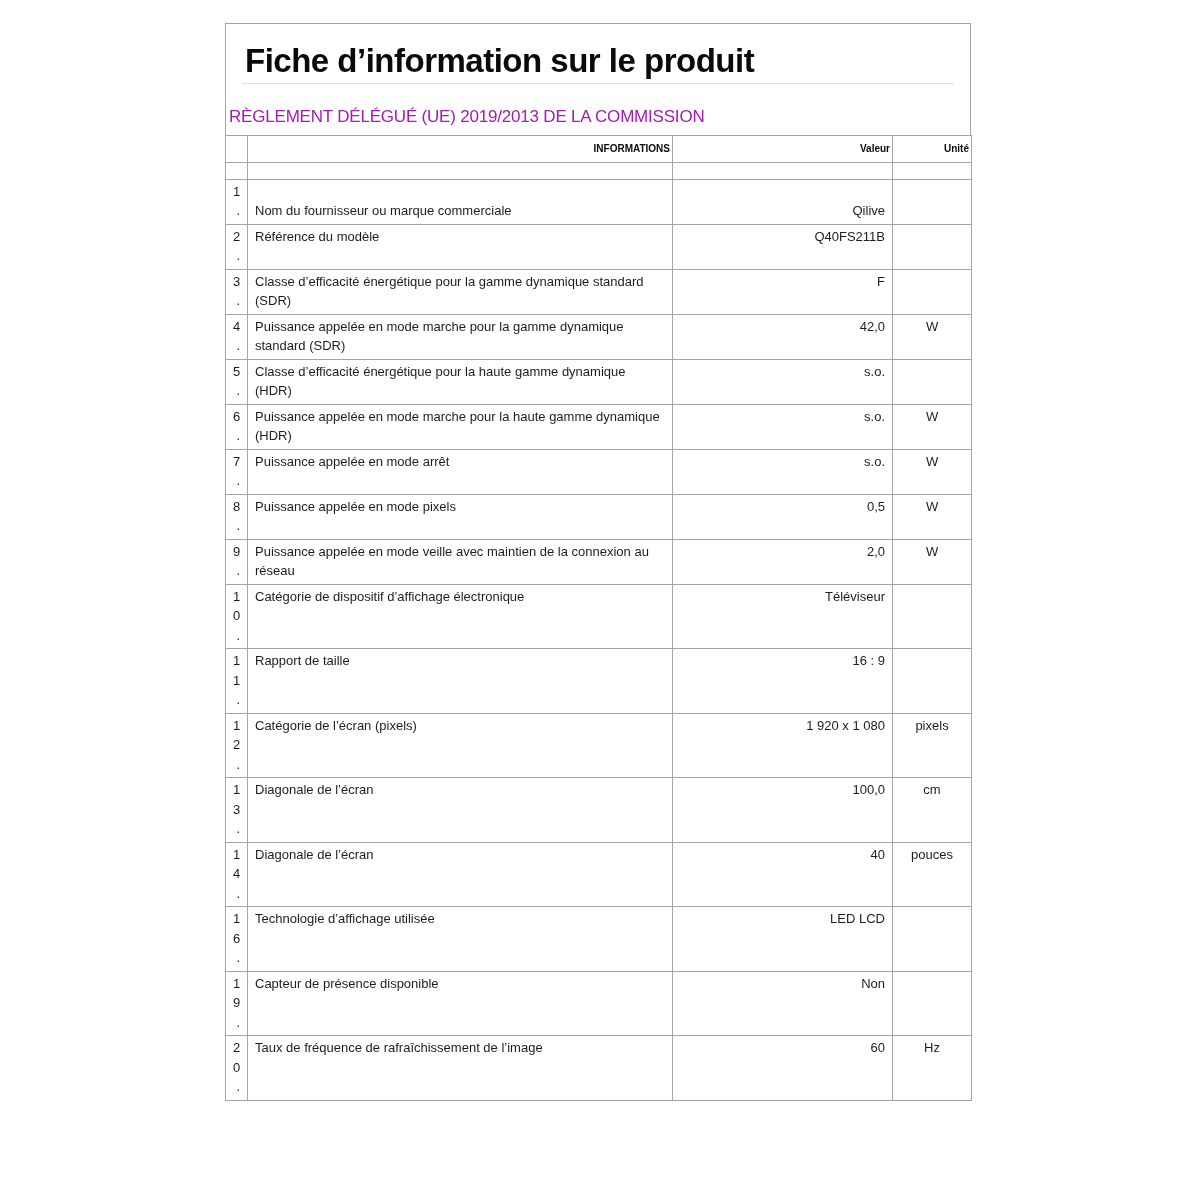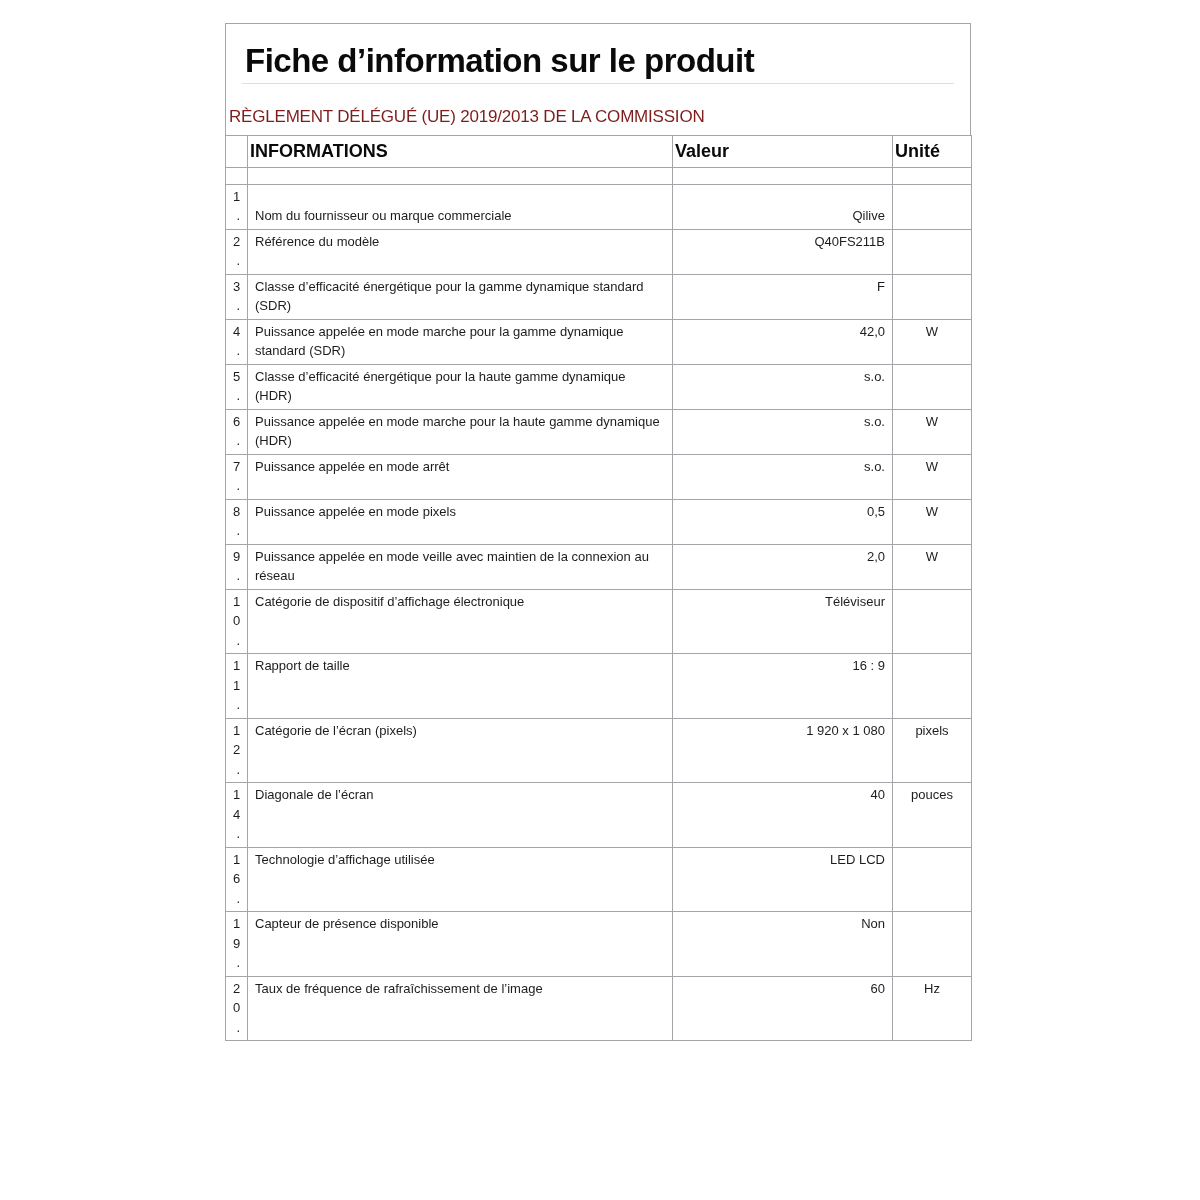--- a/index.html
+++ b/index.html
@@ -25,43 +25,43 @@
     font-size: 33px;
     font-weight: bold;
     letter-spacing: -0.5px;
     color: #0a0a0a;
     border-bottom: 1px solid #dedede;
     line-height: 1.2;
   }
   .doc-subtitle {
     font-size: 17px;
     padding: 7px 4px 8px 3px;
-    color: #7f1d1d;
+    color: #a21caf;
     letter-spacing: -0.2px;
   }
   table.fiche {
     border-collapse: collapse;
     table-layout: fixed;
     width: 746px;
   }
   table.fiche td {
     border: 1px solid #a5a5a9;
     font-size: 13px;
     line-height: 1.5;
     padding: 2px 7px 3px 7px;
     vertical-align: top;
     height: 25px;
     word-wrap: break-word;
   }
   
   tr.hdr td {
     height: 27px;
-    font-size: 18px;
+    font-size: 10px;
     font-weight: bold;
-    text-align: left;
+    text-align: right;
     vertical-align: middle;
     padding: 2px;
     color: #0a0a0a;
   }
   td.c-hnum { padding: 0; }
   
   tr.spacer td { height: 17px; padding: 0; }
   
   td.c-num {
     border-right: hidden;
@@ -173,20 +173,26 @@
           <td class="c-val">16 : 9</td>
           <td class="c-unit"></td>
         </tr>
         <tr>
           <td class="c-num">12.</td>
           <td class="c-label" colspan="2">Catégorie de l’écran (pixels)</td>
           <td class="c-val">1 920 x 1 080</td>
           <td class="c-unit">pixels</td>
         </tr>
         <tr>
+          <td class="c-num">13.</td>
+          <td class="c-label" colspan="2">Diagonale de l’écran</td>
+          <td class="c-val">100,0</td>
+          <td class="c-unit">cm</td>
+        </tr>
+        <tr>
           <td class="c-num">14.</td>
           <td class="c-label" colspan="2">Diagonale de l’écran</td>
           <td class="c-val">40</td>
           <td class="c-unit">pouces</td>
         </tr>
         <tr>
           <td class="c-num">16.</td>
           <td class="c-label" colspan="2">Technologie d’affichage utilisée</td>
           <td class="c-val">LED LCD</td>
           <td class="c-unit"></td>

